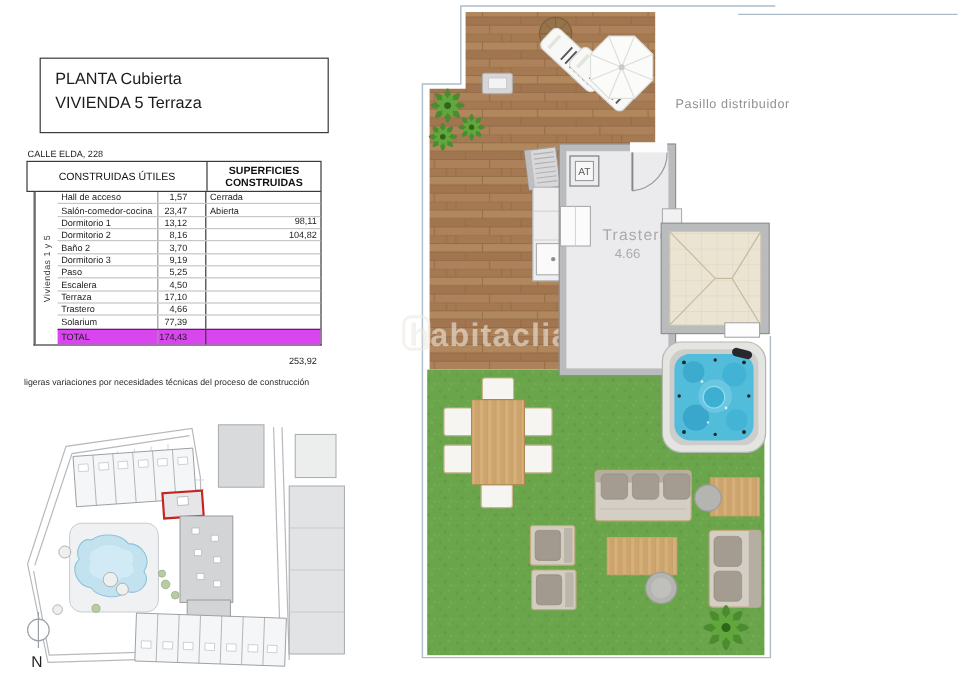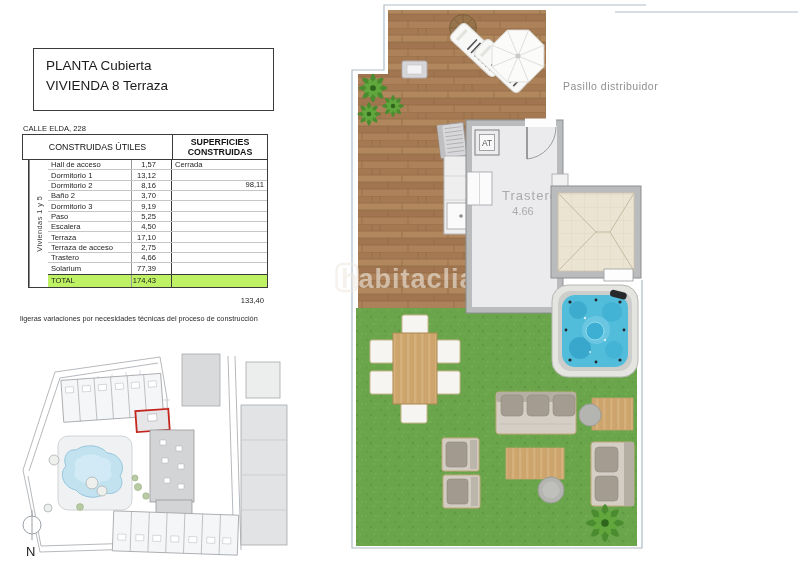--- a/index.html
+++ b/index.html
@@ -32,30 +32,30 @@
     width:18px;border-right:1px solid #8a8a8a;display:flex;align-items:center;justify-content:center;
     writing-mode:vertical-rl;transform:rotate(180deg);font-size:7.4px;color:#3a3a3a;letter-spacing:.4px;
   }
   .rows-col{flex:1;display:flex;flex-direction:column;}
   .trow{display:flex;height:10.35px;align-items:center;border-bottom:.5px solid #c6c6c6;box-sizing:border-box;justify-content:flex-end;}
   .trow:last-child{border-bottom:none;}
   .c-name{width:84px;padding-left:3px;border-right:1px solid #999;box-sizing:border-box;height:100%;display:flex;align-items:center;}
   .c-val{width:40px;text-align:right;padding-right:15px;border-right:1px solid #3a3a3a;box-sizing:border-box;height:100%;display:flex;align-items:center;justify-content:flex-end;}
   .c-cname{width:44px;padding-left:3px;height:100%;display:flex;align-items:center;}
   .c-cval{flex:1;text-align:right;padding-right:3px;height:100%;display:flex;align-items:center;justify-content:flex-end;margin-top:40px;}
-  .trow.total{background:#bef264;border-top:1px solid #3a3a3a;height:13px;border-bottom:none;}
+  .trow.total{background:#d946ef;border-top:1px solid #3a3a3a;height:13px;border-bottom:none;}
   .disclaimer{left:20px;top:314px;width:292px;font-size:7.3px;line-height:1.4;color:#2a2a2a;}
   svg text{font-family:"Liberation Sans", sans-serif;}
 </style>
 </head>
 <body>
 
 <div class="abs title-box">
   <div>PLANTA Cubierta</div>
-  <div>VIVIENDA 8 Terraza</div>
+  <div>VIVIENDA 5 Terraza</div>
 </div>
 
 <div class="abs address">
   <div>CALLE ELDA, 228</div>
   <div>SANTA POLA</div>
 </div>
 
 <div class="abs tbl-header">
   <div class="h1">CONSTRUIDAS ÚTILES</div>
   <div class="h2">SUPERFICIES CONSTRUIDAS</div>
@@ -65,20 +65,26 @@
   <div class="vlabel">Viviendas 1 y 5</div>
   <div class="rows-col">
     <div>
         <div class="trow">
           <div class="c-name">Hall de acceso</div>
           <div class="c-val">1,57</div>
           <div class="c-cname">Cerrada</div>
           <div class="c-cval">98,11</div>
         </div>
         <div class="trow">
+          <div class="c-name">Salón-comedor-cocina</div>
+          <div class="c-val">23,47</div>
+          <div class="c-cname">Abierta</div>
+          <div class="c-cval">104,82</div>
+        </div>
+        <div class="trow">
           <div class="c-name">Dormitorio 1</div>
           <div class="c-val">13,12</div>
           <div class="c-cname"></div>
           <div class="c-cval"></div>
         </div>
         <div class="trow">
           <div class="c-name">Dormitorio 2</div>
           <div class="c-val">8,16</div>
           <div class="c-cname"></div>
           <div class="c-cval"></div>
@@ -103,47 +109,41 @@
         </div>
         <div class="trow">
           <div class="c-name">Escalera</div>
           <div class="c-val">4,50</div>
           <div class="c-cname"></div>
           <div class="c-cval"></div>
         </div>
         <div class="trow">
           <div class="c-name">Terraza</div>
           <div class="c-val">17,10</div>
-          <div class="c-cname"></div>
-          <div class="c-cval"></div>
-        </div>
-        <div class="trow">
-          <div class="c-name">Terraza de acceso</div>
-          <div class="c-val">2,75</div>
           <div class="c-cname"></div>
           <div class="c-cval"></div>
         </div>
         <div class="trow">
           <div class="c-name">Trastero</div>
           <div class="c-val">4,66</div>
           <div class="c-cname"></div>
           <div class="c-cval"></div>
         </div>
         <div class="trow">
           <div class="c-name">Solarium</div>
           <div class="c-val">77,39</div>
           <div class="c-cname"></div>
           <div class="c-cval"></div>
         </div>
       </div>
     <div class="trow total">
       <div class="c-name">TOTAL</div>
       <div class="c-val">174,43</div>
       <div class="c-cname"></div>
-      <div class="c-cval">133,40</div>
+      <div class="c-cval">253,92</div>
     </div>
   </div>
 </div>
 
 <div class="abs disclaimer">
   <div>ligeras variaciones por necesidades técnicas del proceso de construcción</div>
 </div>
 
 <svg class="abs" style="left:10px;top:350px;" width="285" height="212" viewBox="0 0 285 212">
 

